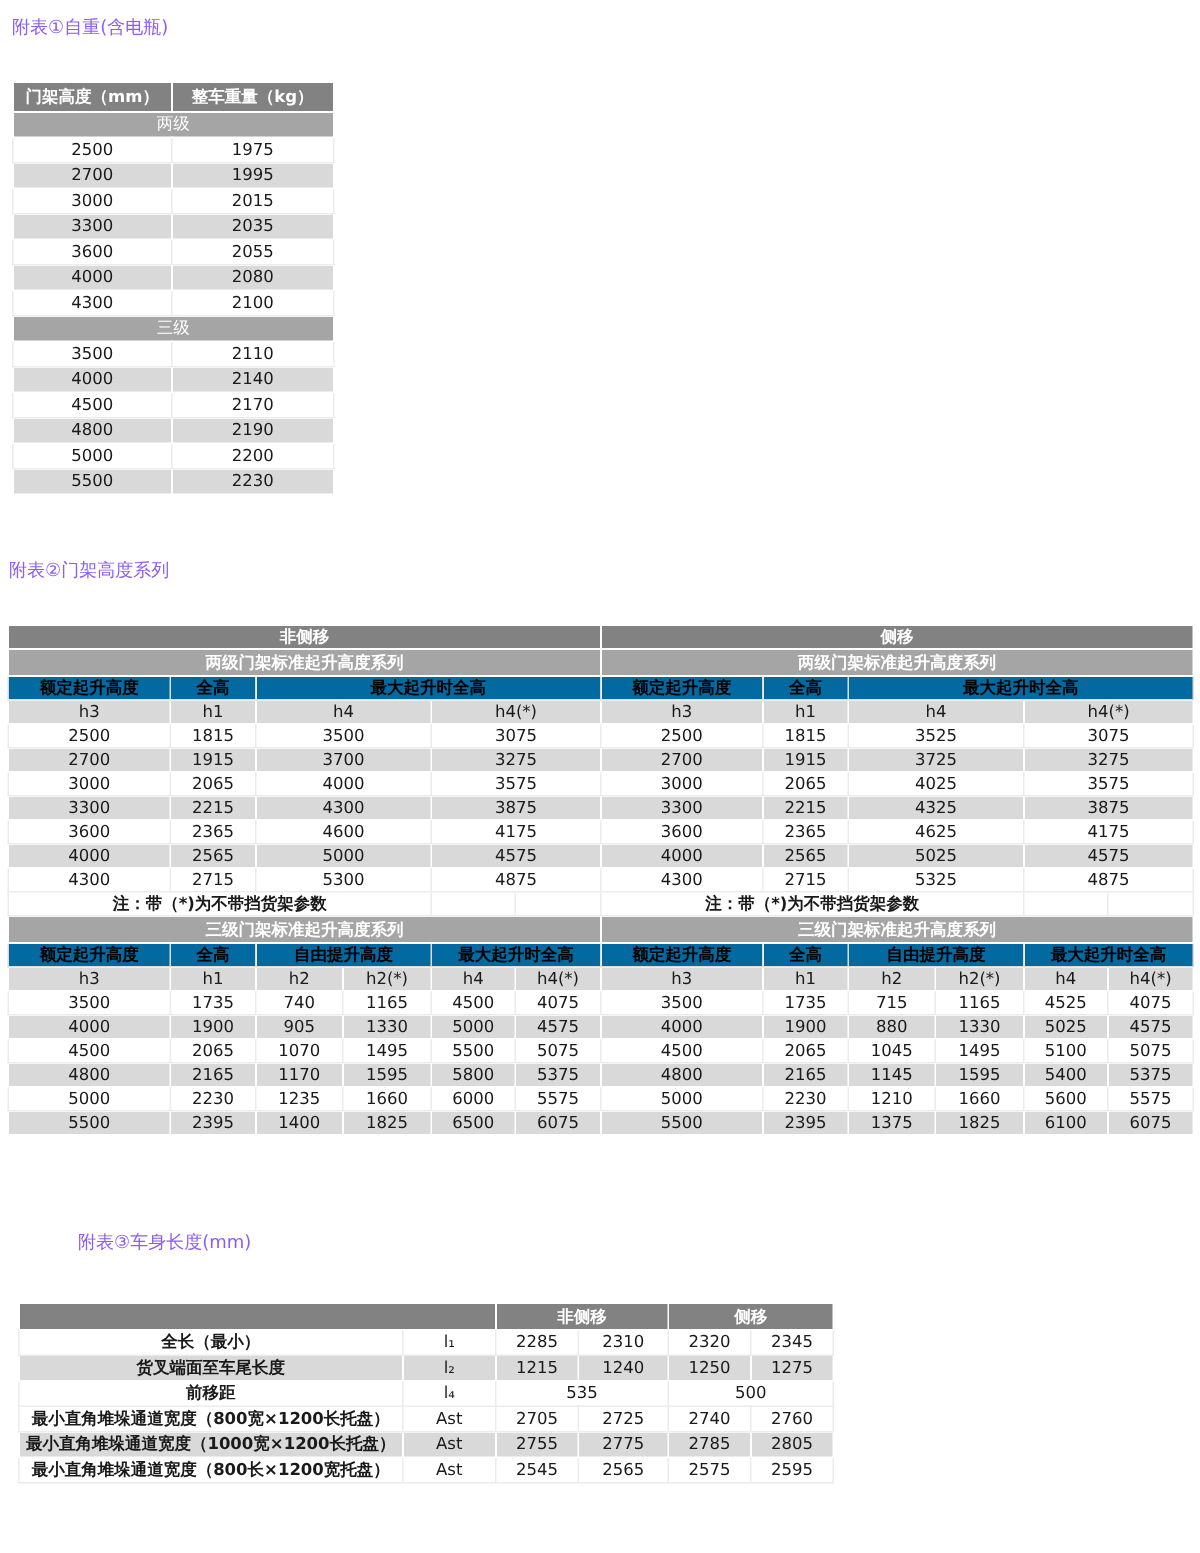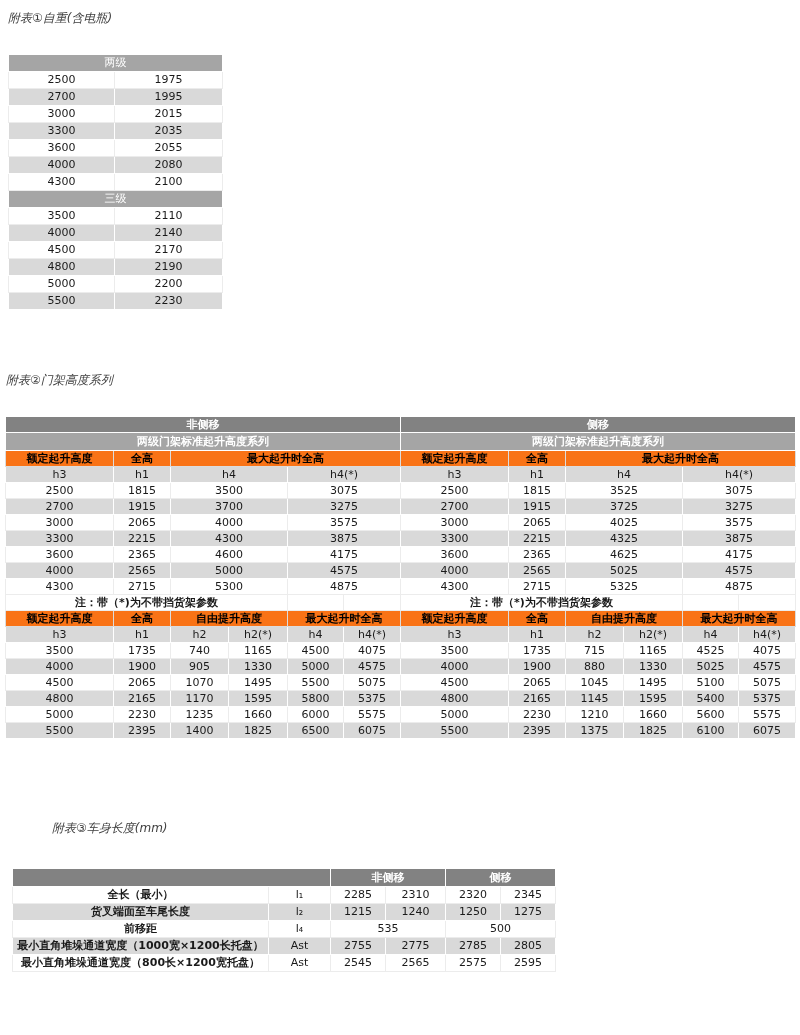--- a/index.html
+++ b/index.html
@@ -1,25 +1,25 @@
 <!DOCTYPE html>
 <html><head>
 <meta charset="utf-8">
 <style>
   html,body{margin:0;padding:0;background:#fff;}
   .page{position:relative;width:800px;height:1035px;background:#fff;
         font-family:"DejaVu Sans","Liberation Sans",sans-serif;color:#000;overflow:hidden;}
-  .tbl-title{position:absolute;font-size:12px;color:#404040;white-space:nowrap;font-style:italic;}
+  .tbl-title{position:absolute;font-size:12px;color:#8b5cf6;white-space:nowrap;}
   table.tbl{position:absolute;border-collapse:collapse;table-layout:fixed;border:1px solid #d6d6d6;}
   table.tbl td{font-size:11px;text-align:center;padding:0 1px;height:16px;line-height:1.05;
                white-space:nowrap;overflow:hidden;color:#1a1a1a;}
   
   tr.rd td{background:#828282;color:#fff;border:1px solid #fff;font-weight:bold;}
   tr.rm td{background:#a5a5a5;color:#fff;border:1px solid #fff;}
-  tr.rh td{background:#f97316;color:#000;font-weight:bold;border:1px solid #dcdcdc;}
+  tr.rh td{background:#0369a1;color:#000;font-weight:bold;border:1px solid #dcdcdc;}
   tr.rs td{background:#d9d9d9;border:1px solid #fff;}
   tr.rw td{background:#fff;border:1px solid #ececec;}
   tr.rg td{background:#d9d9d9;border:1px solid #fff;}
   tr.rnote td{background:#fff;border:1px solid #ececec;font-weight:bold;}
   td.note-cell{text-align:right;padding-right:3px;}
   td.bold{font-weight:bold;margin-top:20px;}
   #table1 tr.rd td{height:19px;}
   #table1 tr.rm td{height:16px;}
   #table2 td{height:15px;}
   #table2 tr.rm td{height:17px;font-weight:bold;}
@@ -31,20 +31,24 @@
 <div class="page">
 
   <div class="tbl-title" style="left:8px;top:10px;">附表①自重(含电瓶)</div>
 
   <table class="tbl" id="table1" style="left:8px;top:54px;width:214px;">
     <colgroup>
         <col style="width:106px">
         <col style="width:108px">
       </colgroup>
     <tbody>
+        <tr class="rd">
+          <td>门架高度（mm）</td>
+          <td>整车重量（kg）</td>
+        </tr>
         <tr class="rm">
           <td colspan="2">两级</td>
         </tr>
         <tr class="rw">
           <td>2500</td>
           <td>1975</td>
         </tr>
         <tr class="rg">
           <td>2700</td>
           <td>1995</td>
@@ -214,20 +218,24 @@
           <td colspan="2">4875</td>
         </tr>
         <tr class="rnote">
           <td colspan="4" class="note-cell">注：带（*)为不带挡货架参数</td>
           <td></td>
           <td></td>
           <td colspan="4" class="note-cell">注：带（*)为不带挡货架参数</td>
           <td></td>
           <td></td>
         </tr>
+        <tr class="rm">
+          <td colspan="6">三级门架标准起升高度系列</td>
+          <td colspan="6">三级门架标准起升高度系列</td>
+        </tr>
         <tr class="rh">
           <td>额定起升高度</td>
           <td>全高</td>
           <td colspan="2">自由提升高度</td>
           <td colspan="2">最大起升时全高</td>
           <td>额定起升高度</td>
           <td>全高</td>
           <td colspan="2">自由提升高度</td>
           <td colspan="2">最大起升时全高</td>
         </tr>
@@ -364,20 +372,28 @@
           <td>1240</td>
           <td>1250</td>
           <td>1275</td>
         </tr>
         <tr class="rw">
           <td class="bold">前移距</td>
           <td>l₄</td>
           <td colspan="2">535</td>
           <td colspan="2">500</td>
         </tr>
+        <tr class="rw">
+          <td class="bold">最小直角堆垛通道宽度（800宽×1200长托盘）</td>
+          <td>Ast</td>
+          <td>2705</td>
+          <td>2725</td>
+          <td>2740</td>
+          <td>2760</td>
+        </tr>
         <tr class="rg">
           <td class="bold">最小直角堆垛通道宽度（1000宽×1200长托盘）</td>
           <td>Ast</td>
           <td>2755</td>
           <td>2775</td>
           <td>2785</td>
           <td>2805</td>
         </tr>
         <tr class="rw">
           <td class="bold">最小直角堆垛通道宽度（800长×1200宽托盘）</td>

